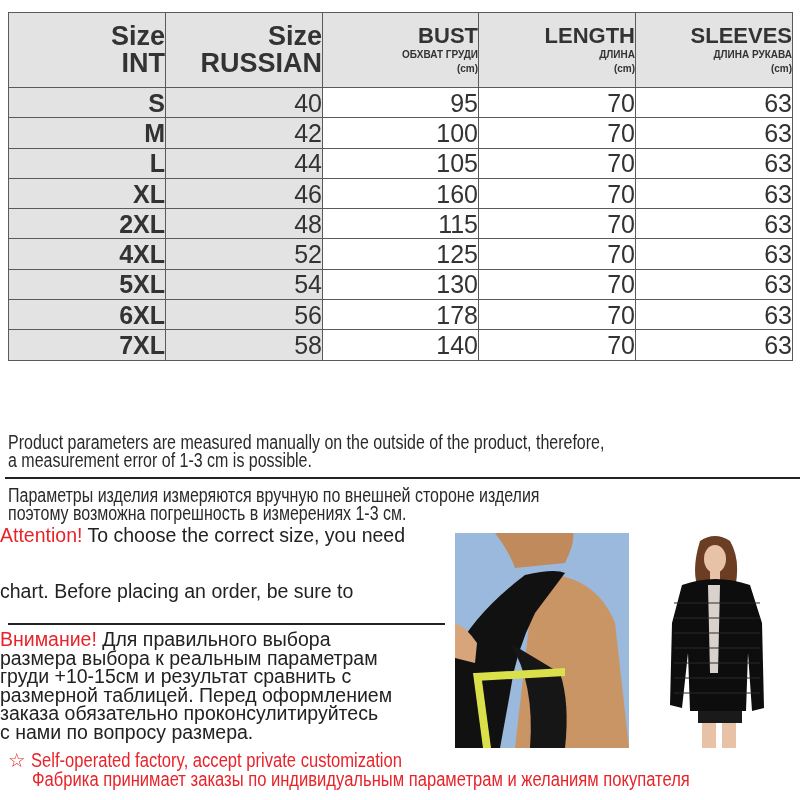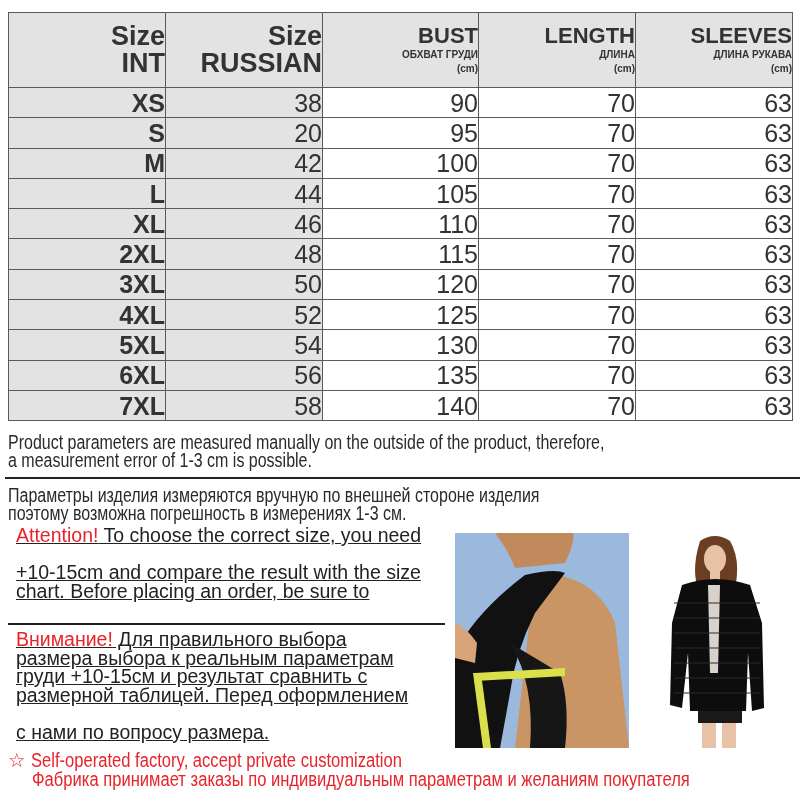--- a/index.html
+++ b/index.html
@@ -10,21 +10,21 @@
   .size-table td{height:29.3px;font-size:25px;line-height:28px;color:#333;}
   .size-table td.gray{background:#e3e3e3;}
   .size-table td.bold{font-weight:bold;}
   .h-big{display:block;font-size:27px;font-weight:bold;line-height:27px;}
   .h-mid{display:block;font-size:22px;font-weight:bold;line-height:24px;}
   .h-sub{display:block;font-size:10px;font-weight:bold;line-height:14px;}
   .narrow{display:inline-block;transform-origin:left top;}
   .note{position:absolute;left:8px;font-size:19.5px;line-height:18px;color:#2a2a2a;white-space:nowrap;}
   .note .narrow{transform:scaleX(0.82);}
   .divider{position:absolute;height:2px;background:#222;}
-  .attn{position:absolute;left:16px;font-size:19.5px;line-height:18.5px;color:#222;white-space:nowrap;text-decoration:underline;}
+  .attn{position:absolute;left:0;font-size:19.5px;line-height:18.5px;color:#222;white-space:nowrap;}
   .red{color:#e8232a;}
   .footer{position:absolute;left:8px;font-size:19.5px;line-height:19px;color:#e8232a;white-space:nowrap;}
   .footer .narrow{transform:scaleX(0.85);}
   .photo{position:absolute;overflow:hidden;}
 </style>
 </head>
 <body>
 
 <table class="size-table">
   <colgroup>
@@ -56,29 +56,22 @@
       </th>
       <th>
         <span class="h-mid">SLEEVES</span>
         <span class="h-sub">ДЛИНА РУКАВА</span>
         <span class="h-sub">(cm)</span>
       </th>
     </tr>
   </thead>
   <tbody id="tbody">
       <tr>
-        <td class="gray bold">XS</td>
-        <td class="gray">38</td>
-        <td>90</td>
-        <td>70</td>
-        <td>63</td>
-      </tr>
-      <tr>
         <td class="gray bold">S</td>
-        <td class="gray">20</td>
+        <td class="gray">40</td>
         <td>95</td>
         <td>70</td>
         <td>63</td>
       </tr>
       <tr>
         <td class="gray bold">M</td>
         <td class="gray">42</td>
         <td>100</td>
         <td>70</td>
         <td>63</td>
@@ -86,56 +79,49 @@
       <tr>
         <td class="gray bold">L</td>
         <td class="gray">44</td>
         <td>105</td>
         <td>70</td>
         <td>63</td>
       </tr>
       <tr>
         <td class="gray bold">XL</td>
         <td class="gray">46</td>
-        <td>110</td>
+        <td>160</td>
         <td>70</td>
         <td>63</td>
       </tr>
       <tr>
         <td class="gray bold">2XL</td>
         <td class="gray">48</td>
         <td>115</td>
-        <td>70</td>
-        <td>63</td>
-      </tr>
-      <tr>
-        <td class="gray bold">3XL</td>
-        <td class="gray">50</td>
-        <td>120</td>
         <td>70</td>
         <td>63</td>
       </tr>
       <tr>
         <td class="gray bold">4XL</td>
         <td class="gray">52</td>
         <td>125</td>
         <td>70</td>
         <td>63</td>
       </tr>
       <tr>
         <td class="gray bold">5XL</td>
         <td class="gray">54</td>
         <td>130</td>
         <td>70</td>
         <td>63</td>
       </tr>
       <tr>
         <td class="gray bold">6XL</td>
         <td class="gray">56</td>
-        <td>135</td>
+        <td>178</td>
         <td>70</td>
         <td>63</td>
       </tr>
       <tr>
         <td class="gray bold">7XL</td>
         <td class="gray">58</td>
         <td>140</td>
         <td>70</td>
         <td>63</td>
       </tr>
@@ -148,30 +134,30 @@
 </div>
 <div class="divider" style="left:5px;top:477px;width:795px;"></div>
 <div class="note" style="top:486px;">
   <span class="narrow">Параметры изделия измеряются вручную по внешней стороне изделия</span><br>
   <span class="narrow">поэтому возможна погрешность в измерениях 1-3 см.</span>
 </div>
 
 <div class="attn" style="top:526px;">
   <span class="red">Attention!</span><span> To choose the correct size, you need</span><br>
   <br>
-  <span> +10-15cm and compare the result with the size</span><br>
+  <br>
   <span>chart. Before placing an order, be sure to</span><br>
 </div>
 <div class="divider" style="left:8px;top:623px;width:437px;"></div>
 <div class="attn" style="top:630px;">
   <span class="red">Внимание!</span><span>  Для правильного выбора</span><br>
   <span>размера выбора к реальным параметрам</span><br>
   <span>груди +10-15см и результат сравнить с</span><br>
   <span>размерной таблицей. Перед оформлением</span><br>
-  <br>
+  <span>заказа обязательно проконсулитируйтесь</span><br>
   <span>с нами по вопросу размера.</span>
 </div>
 
 <div class="photo" style="left:455px;top:533px;width:174px;height:215px;background:#8fb3d9;">
   <svg width="174" height="215" viewBox="0 0 174 215">
     <rect width="174" height="215" fill="#9ab9dc"></rect>
     <path d="M40 0 Q55 20 60 35 L110 30 Q120 10 118 0 Z" fill="#c08a5c"></path>
     <path d="M80 40 Q140 40 160 90 L174 215 L60 215 Z" fill="#c99565"></path>
     <path d="M70 42 Q100 35 110 40 L80 80 Q60 120 55 160 L45 215 L0 215 L0 120 Q20 80 70 42 Z" fill="#111"></path>
     <path d="M55 110 Q80 150 75 215 L110 215 Q115 170 105 140 Z" fill="#161616"></path>

